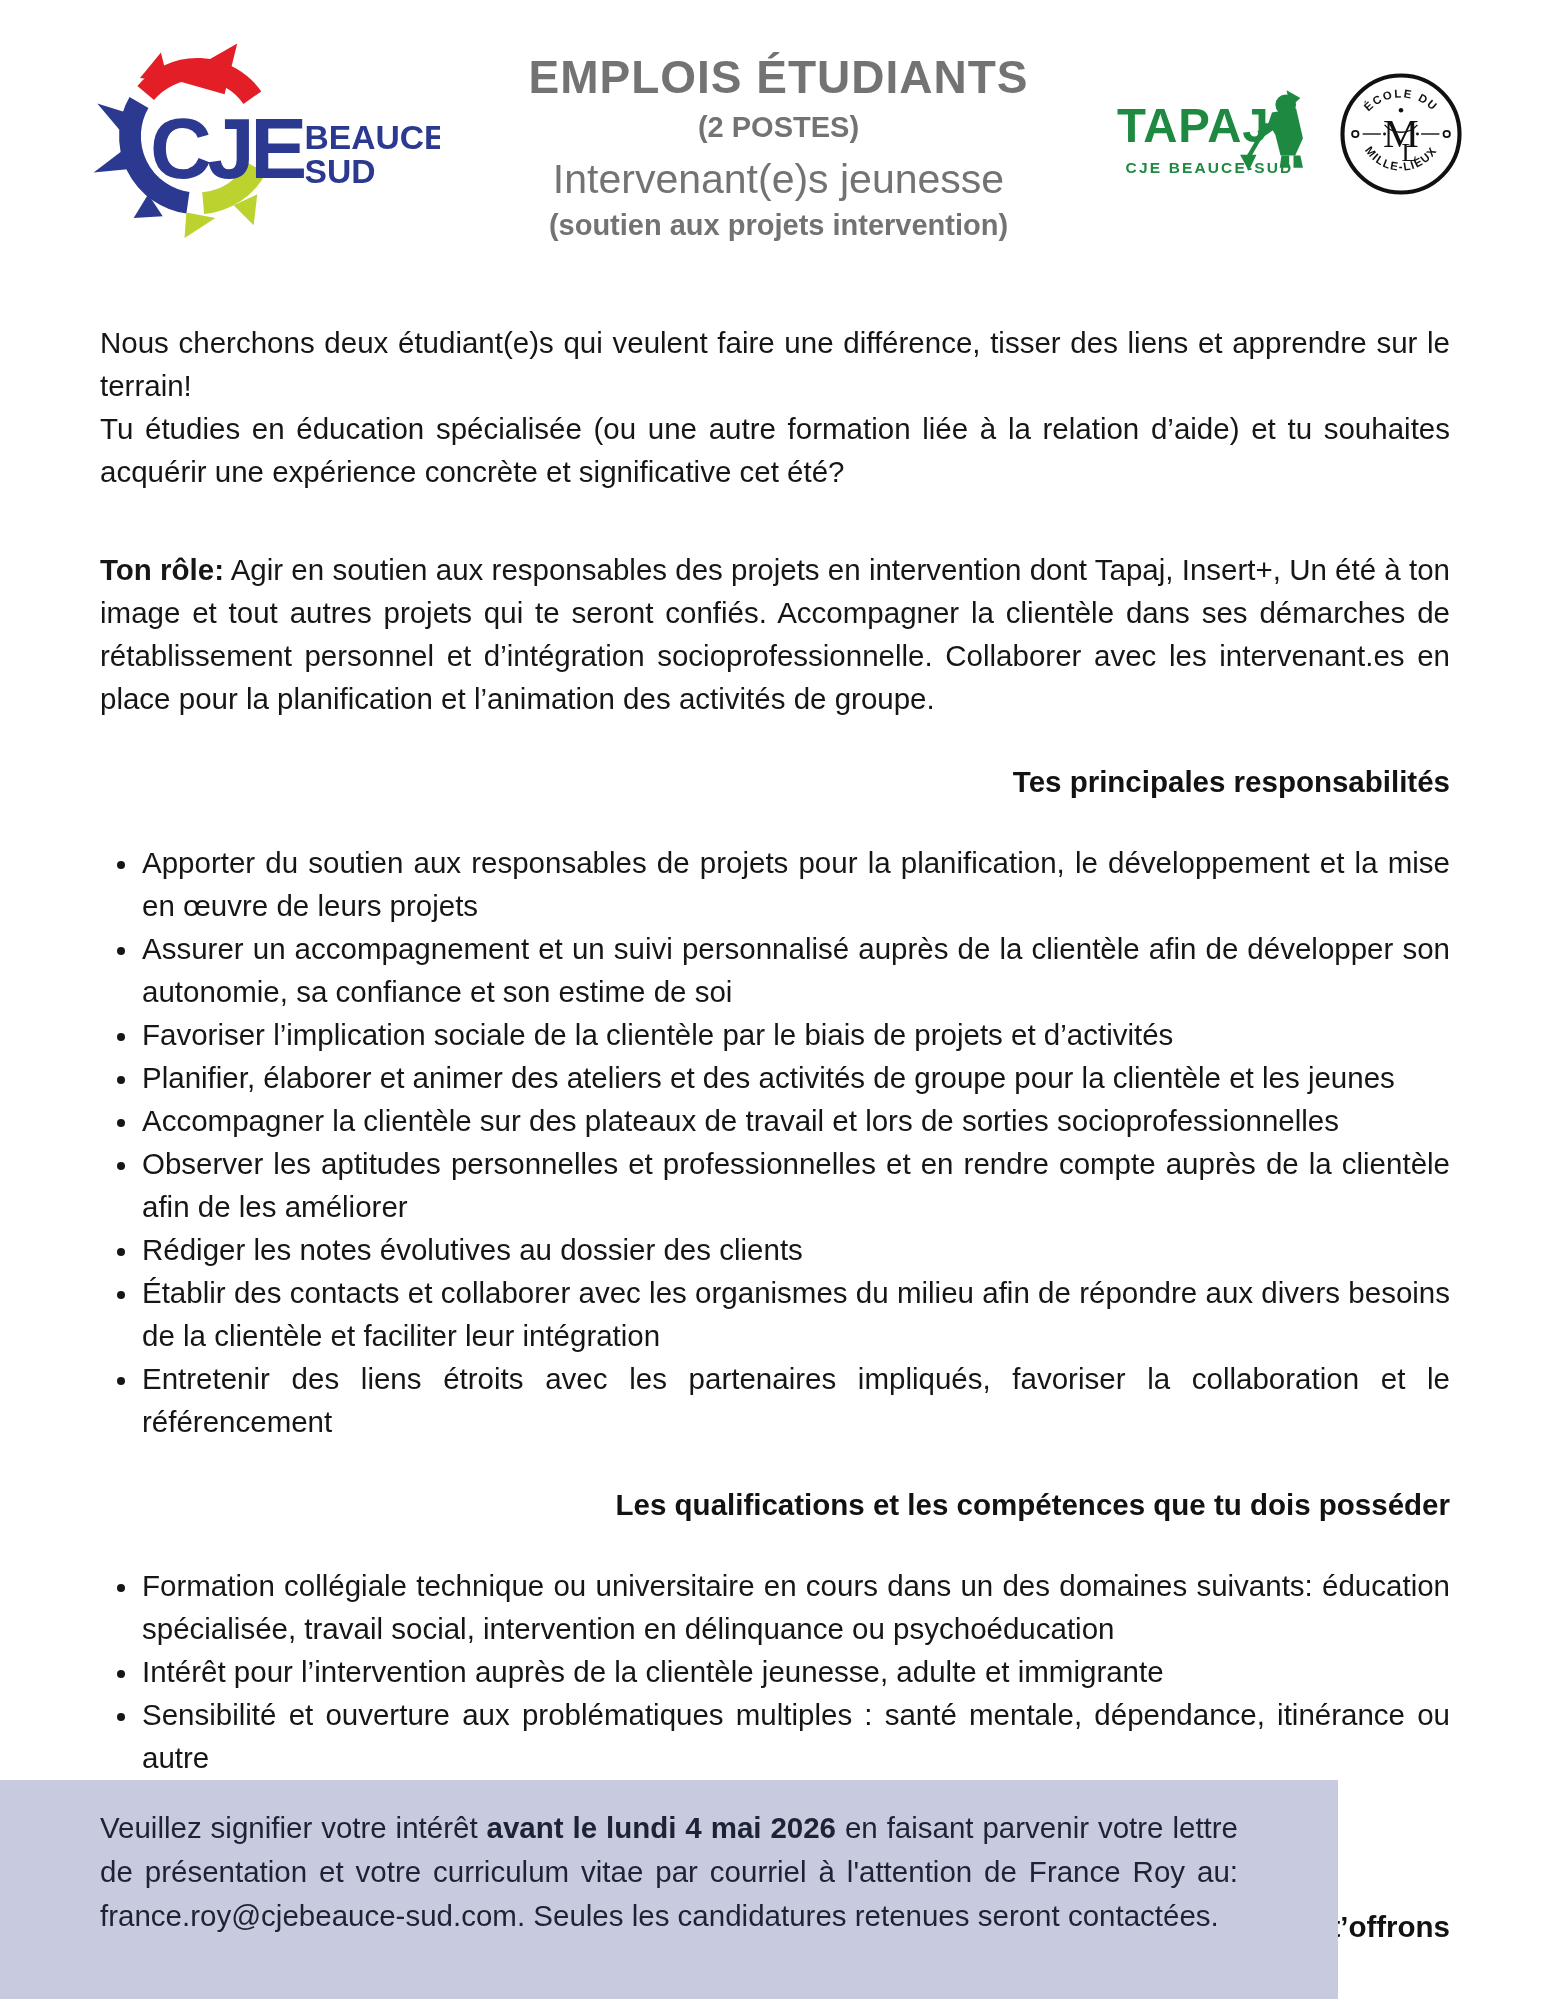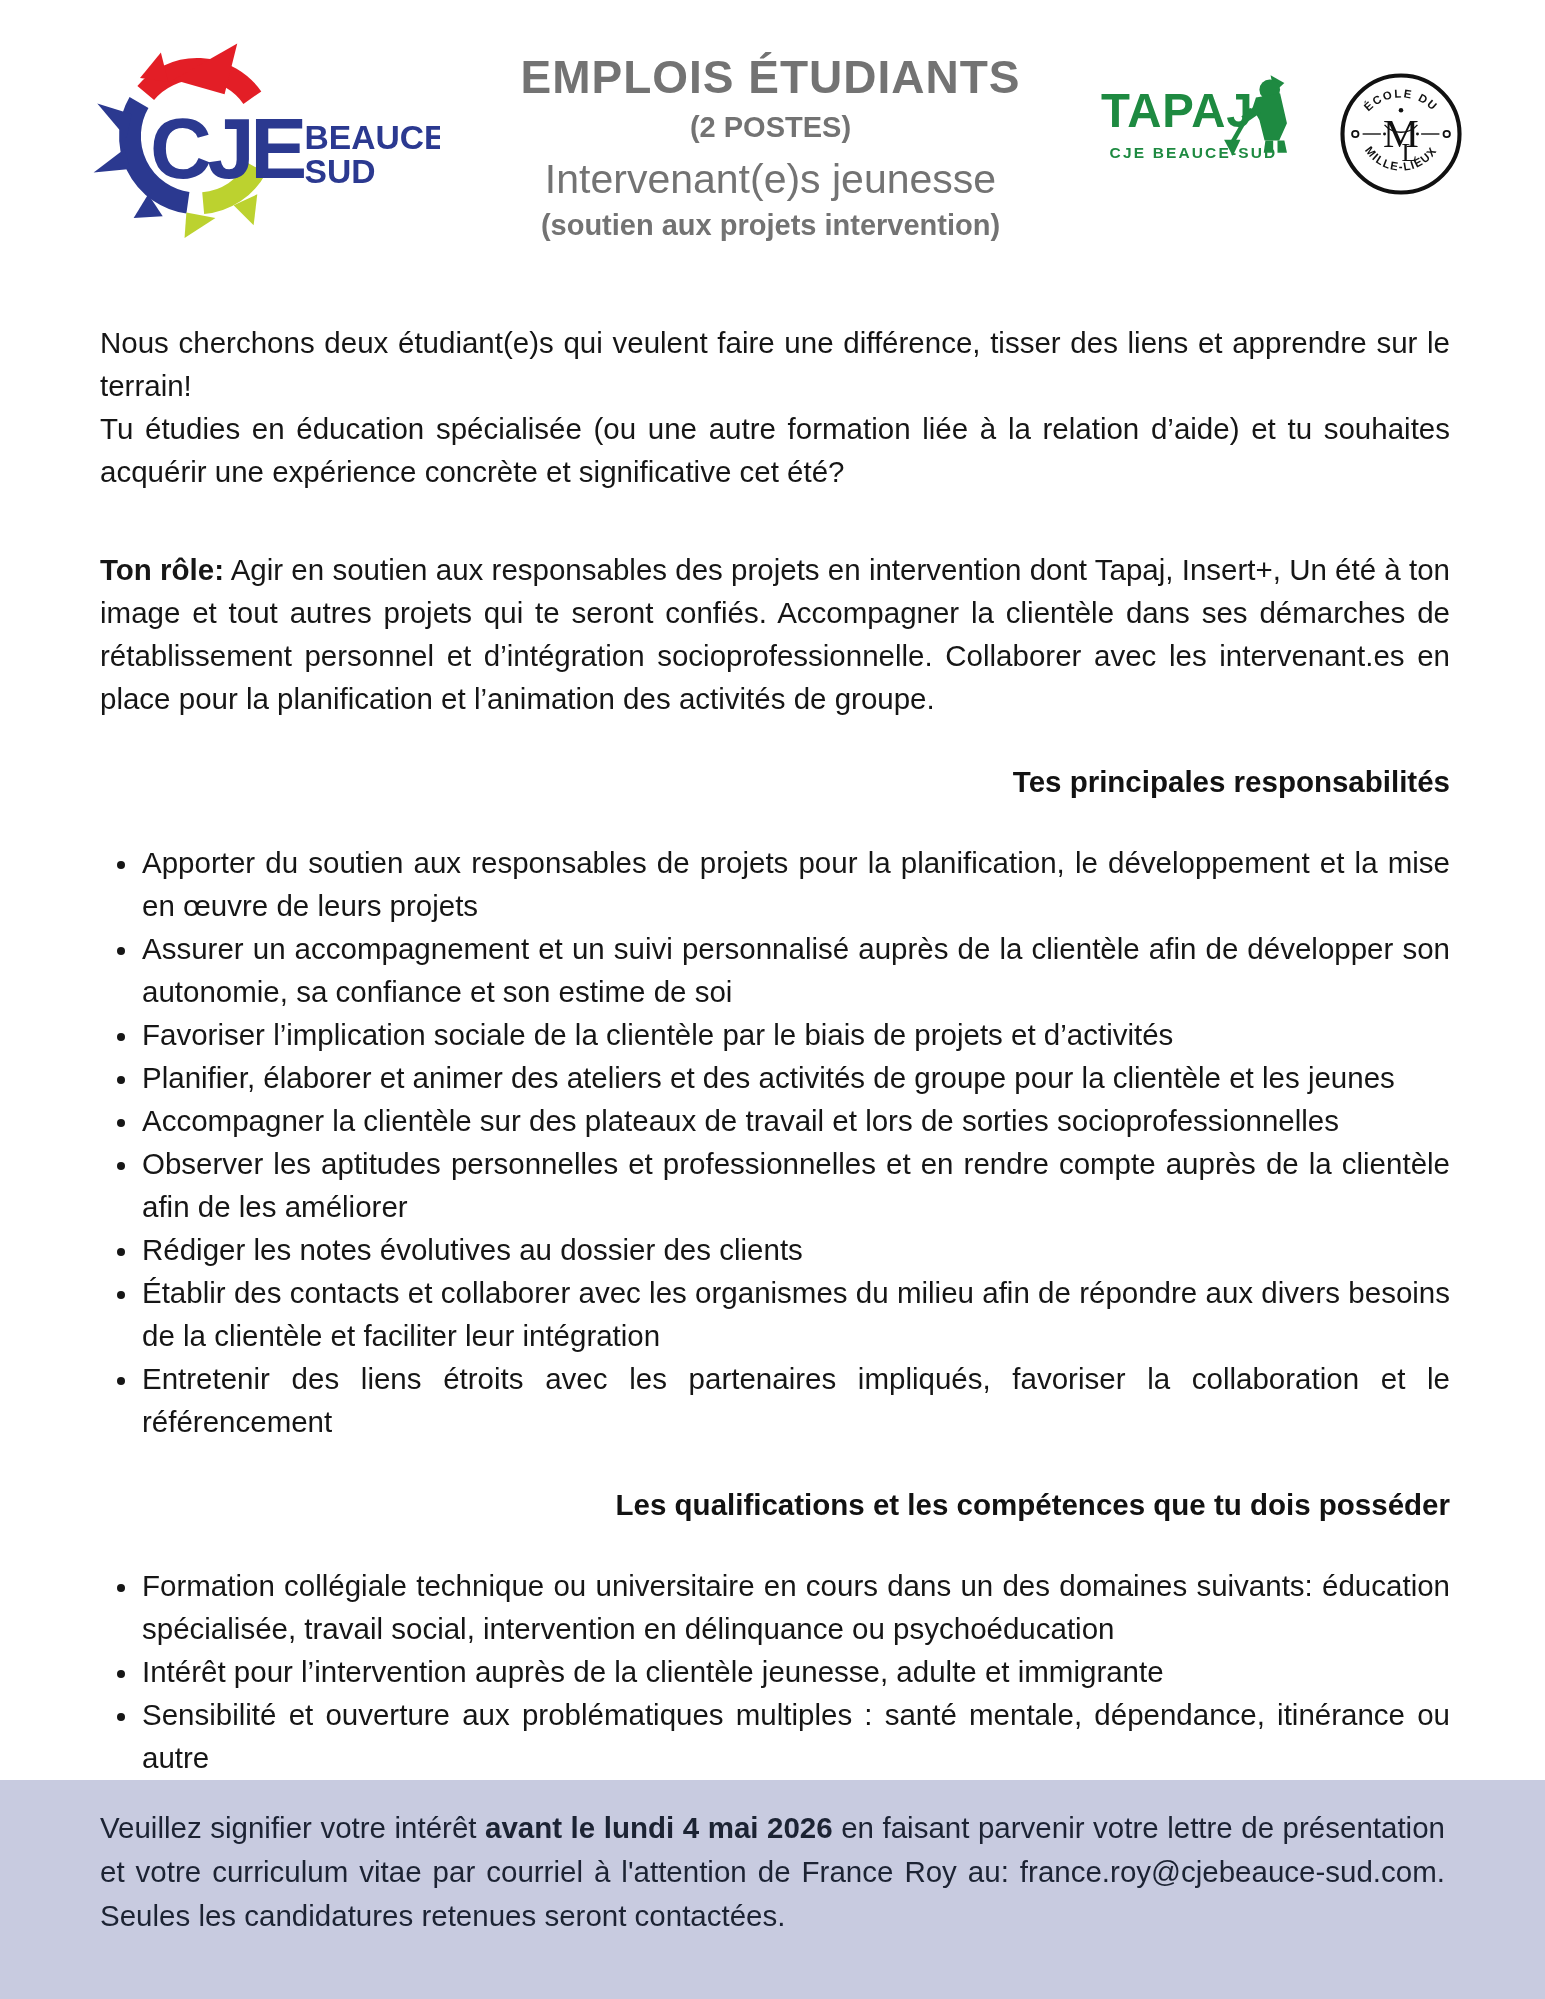--- a/index.html
+++ b/index.html
@@ -11,40 +11,40 @@
   .page{width:1545px;height:1999px;position:relative;background:#ffffff;}
 
   
   .header{display:flex;align-items:flex-start;padding:38px 80px 0 90px;gap:10px;}
   .logo-cje{flex:0 0 auto;width:350px;height:200px;}
   .title-block{flex:1 1 auto;text-align:center;padding-top:14px;color:#737373;}
   .t1{font-size:46px;font-weight:bold;letter-spacing:1px;line-height:1.1;}
   .t2{font-size:29px;font-weight:bold;margin-top:9px;line-height:1.1;}
   .t3{font-size:41px;font-weight:normal;margin-top:14px;line-height:1.1;}
   .t4{font-size:29px;font-weight:bold;margin-top:7px;line-height:1.1;}
-  .right-logos{flex:0 0 auto;display:flex;gap:38px;padding-top:32px;}
+  .right-logos{flex:0 0 auto;display:flex;align-items:center;gap:22px;padding-top:32px;}
 
   
   .fill-red{fill:#e31e26;}  .stroke-red{stroke:#e31e26;}
   .fill-blue{fill:#2b3990;} .stroke-blue{stroke:#2b3990;}
   .fill-lime{fill:#bcd22f;} .stroke-lime{stroke:#bcd22f;}
   .fill-green{fill:#1e8a41;}.stroke-green{stroke:#1e8a41;}
   .fill-ink{fill:#111111;}  .stroke-ink{stroke:#111111;}
 
   
   .content{padding:80px 95px 0 100px;font-size:29.5px;line-height:43px;text-align:justify;}
   .content p{margin:0;}
   .para-role{margin-top:55px !important;}
   h2{font-size:29.5px;line-height:43px;font-weight:bold;margin:40px 0 0 0;text-align:right;color:#121212;}
   ul{margin:38px 0 0 0;padding-left:40px;}
   li{text-align:justify;padding-left:2px;}
   li::marker{font-size:26px;}
 
   
-  .footer{position:absolute;left:0;bottom:0;width:1545px;height:219px;background:#c8cbe0;}
+  .footer{position:absolute;left:0;bottom:0;width:1338px;height:219px;background:#c8cbe0;}
   .footer-text{
     padding:26px 100px 0 100px;font-size:29.5px;line-height:44px;
     text-align:justify;color:#1c2333;
   }
 </style>
 </head>
 <body>
 
 <div class="page">
 

